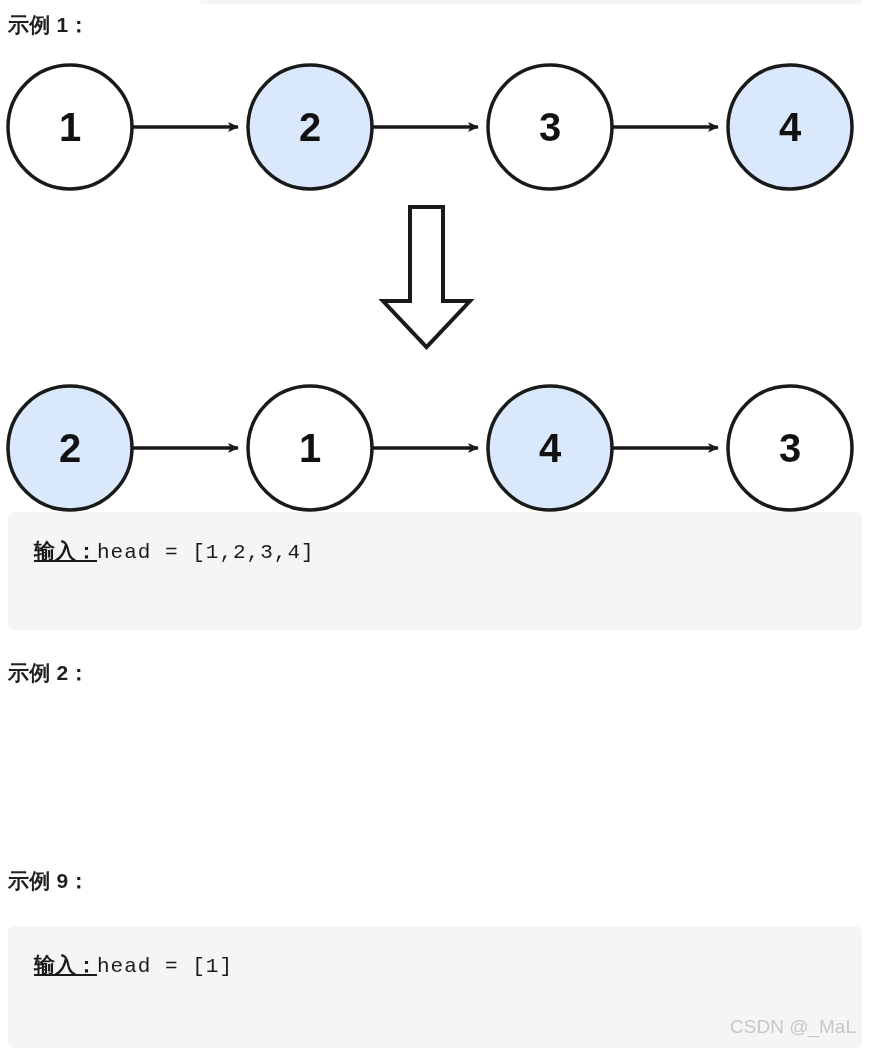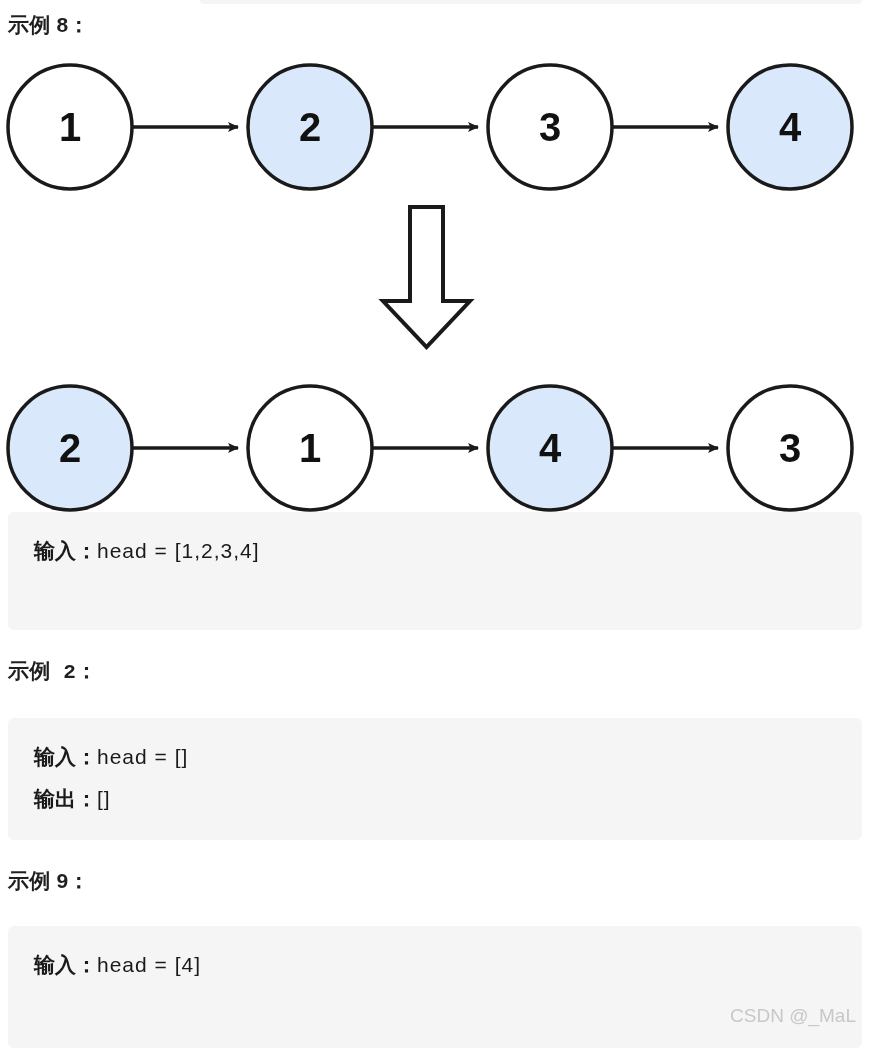--- a/index.html
+++ b/index.html
@@ -36,21 +36,21 @@
     position: absolute;
     left: 8px;
     font-weight: bold;
     font-size: 21px;
     line-height: 26px;
     letter-spacing: 0.2px;
     color: #1f1f1f;
     white-space: pre;
   }
   .heading-1 { top: 12px; }
-  .heading-2 { top: 660px; font-family: Liberation Mono, monospace; }
+  .heading-2 { top: 660px; }
   .heading-3 { top: 868px; }
 
   
   .diagram {
     position: absolute;
     left: 0;
     top: 55px;
     width: 874px;
     height: 465px;
   }
@@ -73,45 +73,46 @@
   .code-line {
     font-size: 22px;
     line-height: 42px;
     white-space: pre;
     color: #1a1a1a;
   }
   .code-label {
     font-family: "Liberation Sans", "DejaVu Sans", sans-serif;
     font-weight: bold;
     font-size: 21px;
+    text-decoration: underline;
   }
   .code-value {
-    font-family: Liberation Sans, sans-serif;
+    font-family: Liberation Mono, monospace;
     font-size: 21px;
     letter-spacing: 1px;
   }
 
   .watermark {
     position: absolute;
     right: 18px;
-    bottom: 21px;
+    bottom: 10px;
     font-size: 19px;
     color: #c8c8c8;
     font-family: "Liberation Sans", "DejaVu Sans", sans-serif;
     white-space: pre;
   }
 </style>
 </head>
 <body>
 
 <div class="page">
 
   <div class="top-strip"></div>
 
-  <div class="heading heading-1">示例 8：</div>
+  <div class="heading heading-1">示例 1：</div>
 
   <div class="diagram">
     <svg width="874" height="465" viewBox="0 0 874 465" xmlns="http://www.w3.org/2000/svg">
       <defs>
         <marker id="ah" markerWidth="12" markerHeight="12" refX="10" refY="5" orient="auto" markerUnits="userSpaceOnUse">
           <path d="M0,0 L11,5 L0,10 L2.6,5 Z" fill="#1a1a1a"></path>
         </marker>
       </defs>
 
       <g>
@@ -164,25 +165,21 @@
         </g>
       </g>
     </svg>
   </div>
 
   <div class="codeblock cb1">
     <div class="code-line"><span class="code-label">输入：</span><span class="code-value">head = [1,2,3,4]</span></div>
   </div>
 
   <div class="heading heading-2">示例 2：</div>
-  <div class="codeblock cb2">
-    <div class="code-line"><span class="code-label">输入：</span><span class="code-value">head = []</span></div>
-    <div class="code-line"><span class="code-label">输出：</span><span class="code-value">[]</span></div>
-  </div>
 
   <div class="heading heading-3">示例 9：</div>
   <div class="codeblock cb3">
-    <div class="code-line"><span class="code-label">输入：</span><span class="code-value">head = [4]</span></div>
+    <div class="code-line"><span class="code-label">输入：</span><span class="code-value">head = [1]</span></div>
   </div>
 
   <div class="watermark">CSDN @_MaL</div>
 
 </div>
 
 </body></html>

